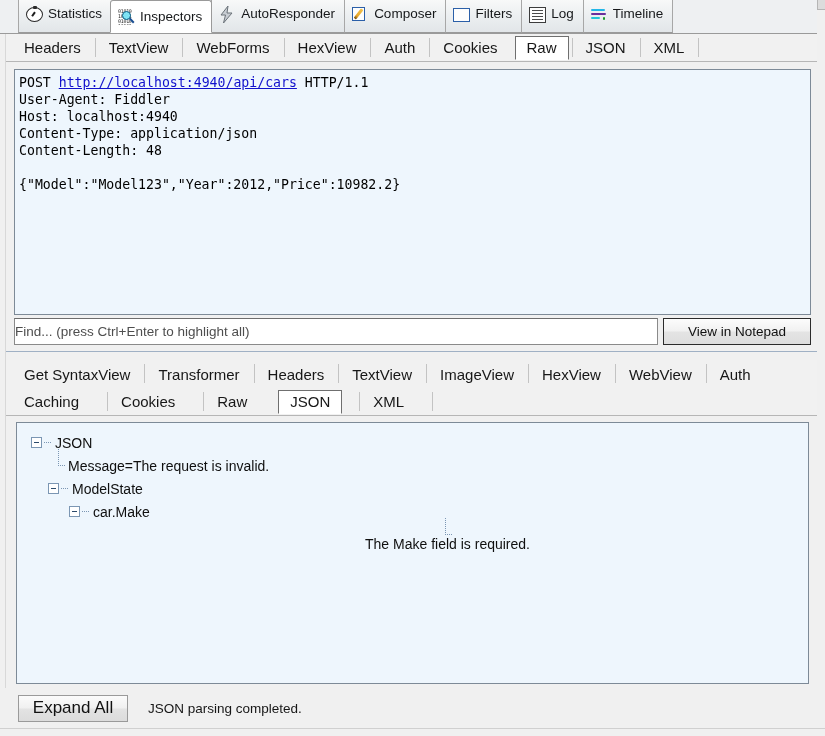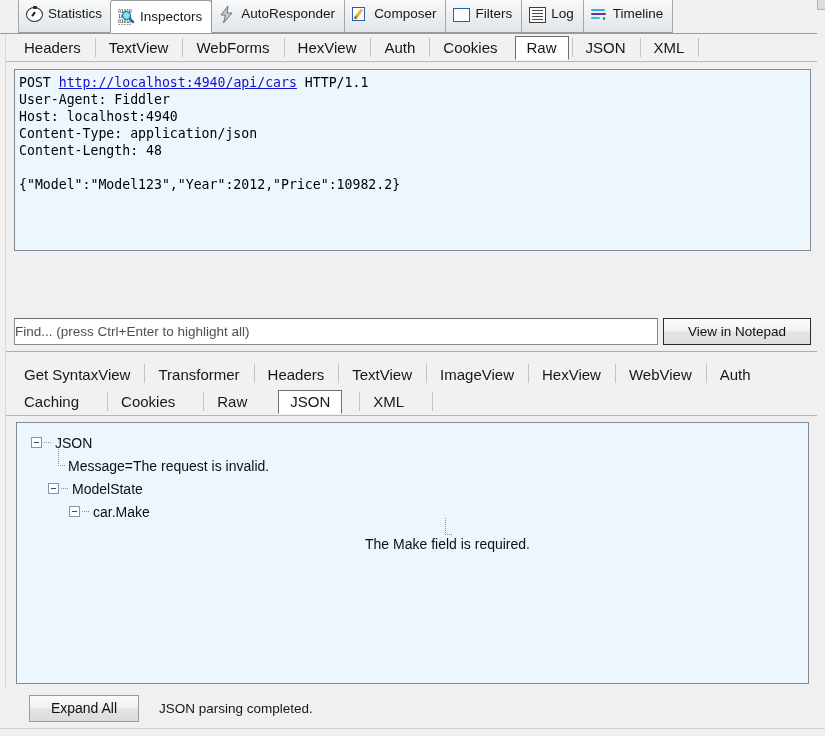--- a/index.html
+++ b/index.html
@@ -234,21 +234,21 @@
     position: absolute;
     left: 0; top: 3px;
     width: 1px; height: 19px;
     background: #c3c3c3;
   }
 
   
   .req-pane {
     position: absolute;
     left: 14px; top: 69px;
-    width: 797px; height: 182px;
+    width: 797px; height: 246px;
     background: #eef6fd;
     border: 1px solid #7d8a97;
     box-sizing: border-box;
     overflow: hidden;
   }
   .req-text {
     font-family: "DejaVu Sans Mono", monospace;
     font-size: 13.2px;
     line-height: 17px;
     color: #000000;
@@ -381,24 +381,23 @@
     box-sizing: border-box;
     gap: 16px;
   }
   .btn-std {
     height: 27px;
     min-width: 110px;
     box-sizing: border-box;
     background: linear-gradient(to bottom,#fbfbfb 0%, #f0f0f0 48%, #e3e3e3 52%, #dcdcdc 100%);
     border: 1px solid #9a9a9a;
     font-family: "Liberation Sans", sans-serif;
-    font-size: 14px;
+    font-size: 17px;
     color: #111111;
     cursor: default;
-    margin-left: 11px;
   }
   .status-text {
     font-size: 13.5px;
     color: #171717;
     margin-left: 4px;
   }
 
   
   .edge-left {
     position:absolute; left:0; top:34px; width:6px; height:654px;

